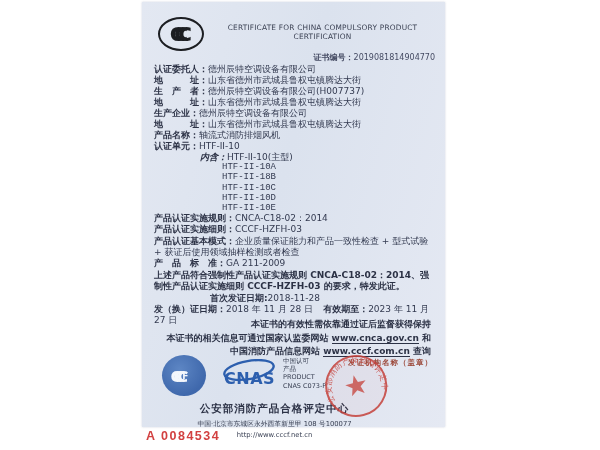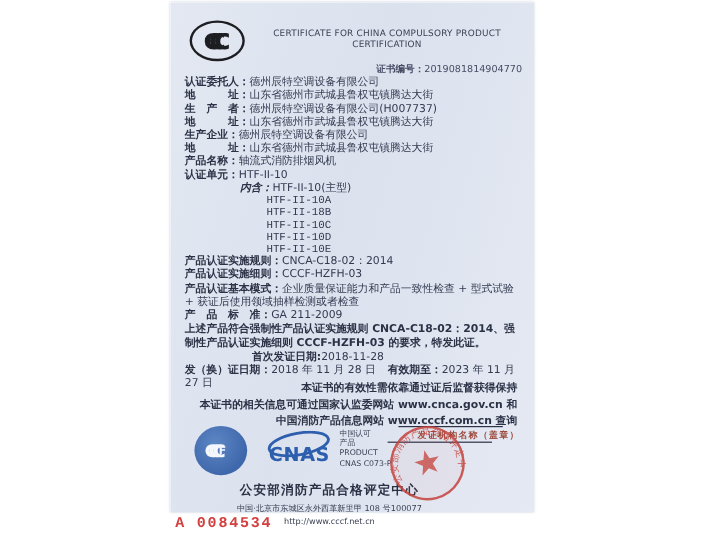--- a/index.html
+++ b/index.html
@@ -42,21 +42,21 @@
   .rrow .lab{font-weight:bold;color:#2c3246;}
   .statement{line-height:11.2px;font-weight:bold;color:#2c3246;margin-top:1px;}
   .firstissue{line-height:11.2px;margin-left:56px;}
   .firstissue .lab{font-weight:bold;color:#2c3246;}
   .issuerow{line-height:11.2px;}
   .issuerow .lab{font-weight:bold;color:#2c3246;}
   .issuerow .gap{display:inline-block;width:10px;}
   
   .notes{position:absolute;left:4px;right:14px;top:316px;text-align:right;
          font-size:9px;font-weight:bold;color:#2c3246;line-height:13.6px;}
-  .notes .url{border-bottom:1px solid #2c3246;padding-bottom:12px;}
+  .notes .url{border-bottom:1px solid #2c3246;padding-bottom:0px;}
   
   .cccf-logo{
     position:absolute;left:20px;top:353px;width:44px;height:41px;border-radius:50%;
     background:radial-gradient(circle at 40% 35%,#5d86c4,#3f68ac 70%);
     display:flex;align-items:center;justify-content:center;
   }
   .cccf-logo .ccc-txt{
     font-weight:bold;font-size:19px;color:#f4f7fc;letter-spacing:-8px;
     margin-left:-9px;line-height:1;
   }
@@ -67,21 +67,21 @@
                 color:#9c4a3c;font-weight:bold;z-index:1;}
   .seal{position:absolute;left:178px;top:346px;z-index:2;opacity:.85;transform:rotate(-14deg);}
   
   .issuer{position:absolute;left:0;right:38px;top:400px;text-align:center;}
   .issuer .name{font-size:10.5px;font-weight:bold;letter-spacing:1px;color:#2c3246;}
   .issuer .addr{font-size:6.8px;margin-top:3px;color:#3a4154;}
   .issuer .addr .pc{margin-left:0;}
   .issuer .web{font-size:6.8px;margin-top:2px;color:#3a4154;}
   
   .serial{
-    position:absolute;left:146px;top:429px;font-family:Liberation Mono, monospace;
+    position:absolute;left:146px;top:429px;font-family:Liberation Sans, sans-serif;
     font-weight:bold;font-size:12.5px;letter-spacing:1.5px;color:#d24040;
   }
 </style>
 </head>
 <body>
 
 <div class="page">
 
   <div class="ccc-logo">
     <span class="ccc-txt">ccc</span>

